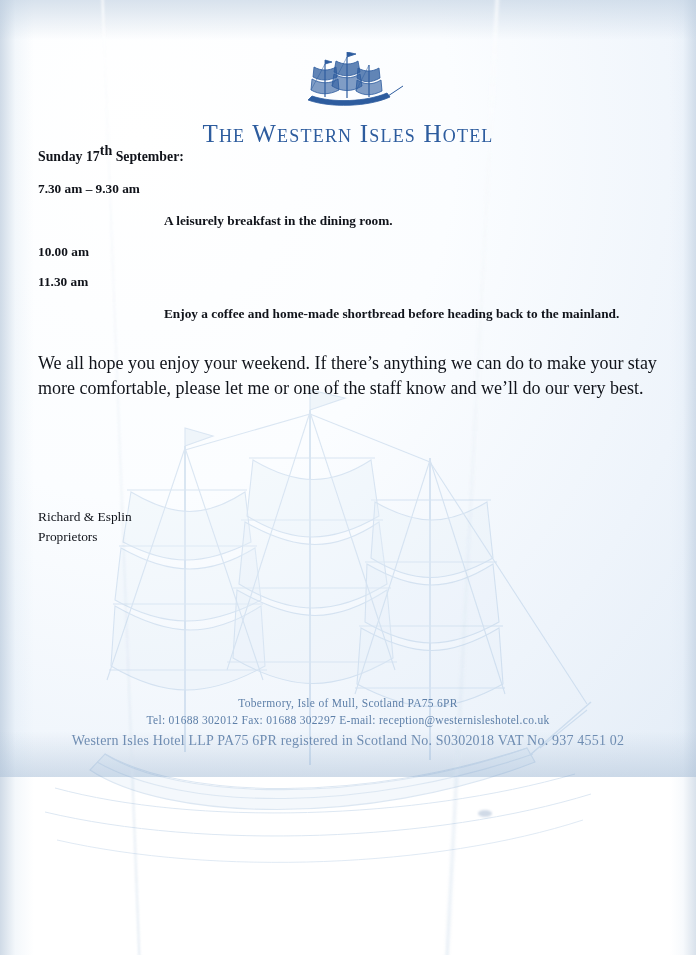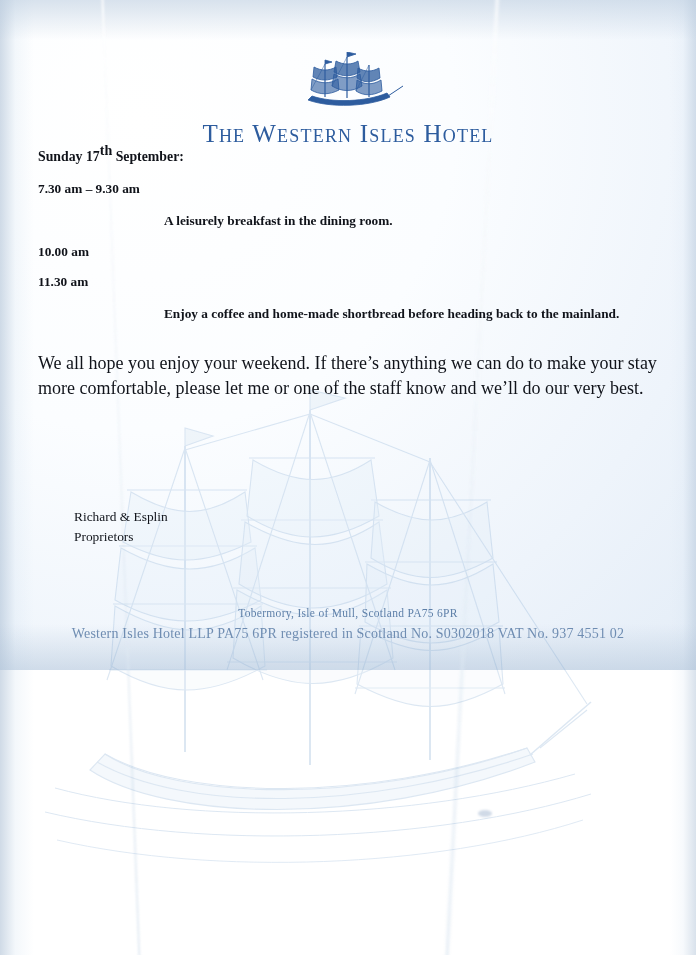--- a/index.html
+++ b/index.html
@@ -13,21 +13,21 @@
     position: relative;
     overflow: hidden;
     font-family: "Liberation Serif", serif;
   }
 
   
   #page {
     position: absolute;
     left: 0; top: 0;
     width: 696px;
-    height: 670px;
+    height: 777px;
     background:
       radial-gradient(ellipse at 20% 18%, #ffffff 0%, #fbfdff 40%, #eef4fb 75%, #e4edf7 100%),
       linear-gradient(180deg, #f7fbff 0%, #eef5fc 50%, #e9f1fa 100%);
   }
   
   #scan-shadow-left {
     position: absolute; left: 0; top: 0; width: 34px; height: 955px;
     background: linear-gradient(90deg, rgba(168,188,210,0.55) 0%, rgba(210,226,240,0.25) 45%, rgba(255,255,255,0) 100%);
   }
   #scan-shadow-right {
@@ -126,21 +126,20 @@
   #closing-note {
     margin-top: 27px;
     font-size: 18px;
     line-height: 1.42;
   }
 
   #signoff {
     margin-top: 105px;
     font-size: 13.4px;
     line-height: 1.5;
-    margin-left: 36px;
   }
 
   
   #footer {
     position: absolute;
     left: 0;
     bottom: 28px;
     width: 696px;
     text-align: center;
     color: #5d7fa8;
@@ -289,16 +288,17 @@
     <div id="signoff">
       <div>Richard &amp; Esplin</div>
       <div>Proprietors</div>
     </div>
   </div>
 
   <div id="smudge"></div>
 
   <div id="footer">
     <div id="footer-address">Tobermory, Isle of Mull, Scotland PA75 6PR</div>
+    <div id="footer-contact">Tel: 01688 302012  Fax: 01688 302297  E-mail: reception@westernisleshotel.co.uk</div>
     <div id="footer-legal">Western Isles Hotel LLP PA75 6PR registered in Scotland No. S0302018   VAT No. 937 4551 02</div>
   </div>
 
 </div>
 
 </body></html>

